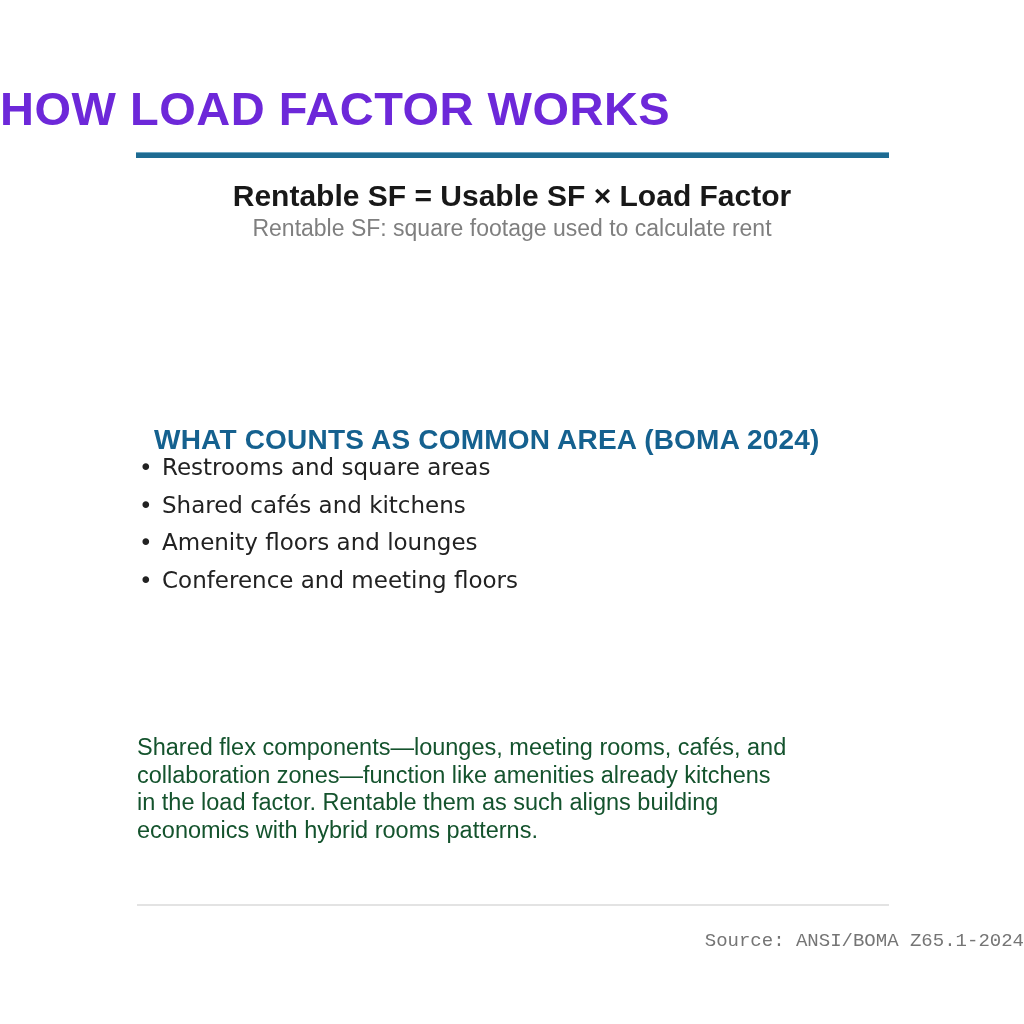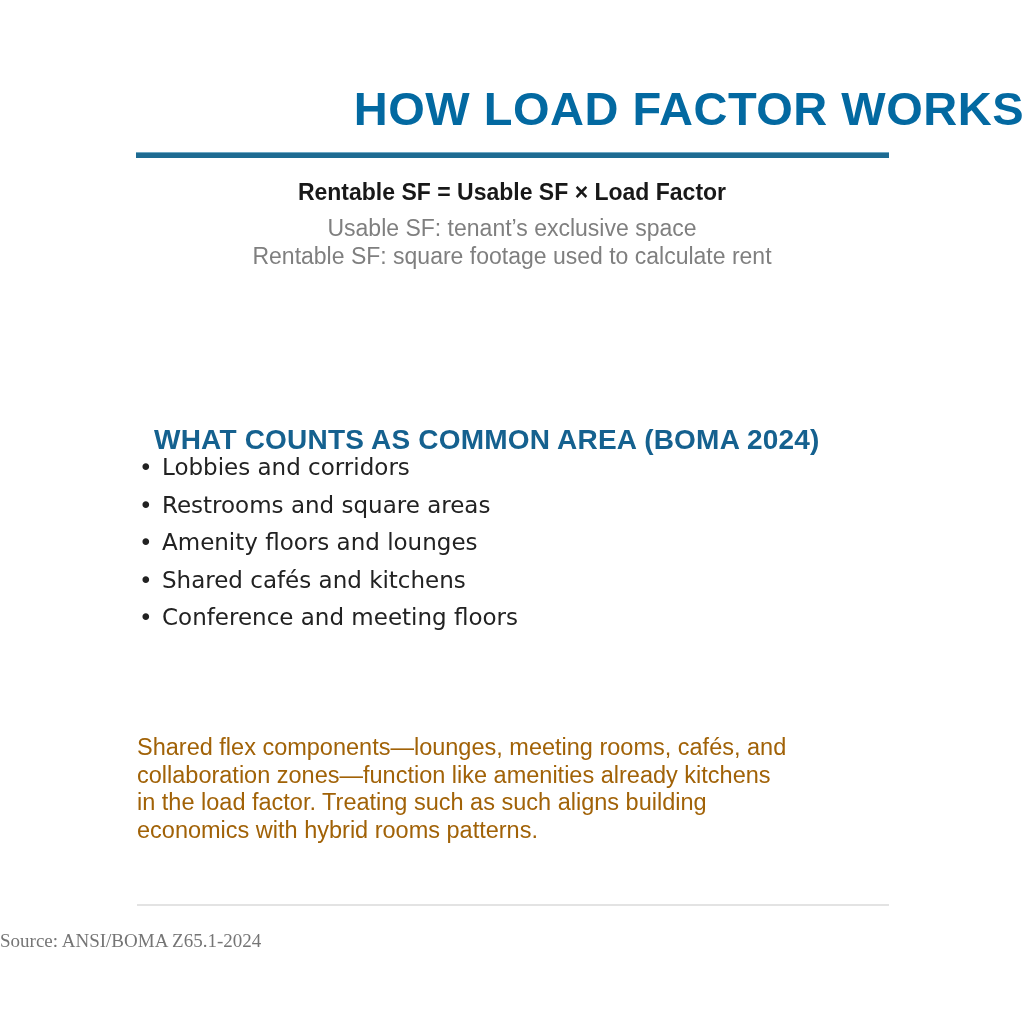--- a/index.html
+++ b/index.html
@@ -16,46 +16,46 @@
     font-family: "Liberation Sans", sans-serif;
     color: #1f1f1f;
   }
 
   
   .main-title {
     position: absolute;
     top: 50px;
     left: 0;
     width: 100%;
-    text-align: right;
+    text-align: left;
     font-size: 47px;
     font-weight: 800;
     letter-spacing: 0.5px;
-    color: #0369a1;
+    color: #6d28d9;
   }
 
   
   .title-rule {
     position: absolute;
     top: 152px;
     left: 136px;
     width: 753px;
     height: 5px;
     background: #1e6b92;
     border-top: 1px solid #6fa8c4;
   }
 
   
   .formula-equation {
     position: absolute;
     top: 179px;
     left: 0;
     width: 100%;
     text-align: center;
-    font-size: 23px;
+    font-size: 30px;
     font-weight: 700;
     color: #181818;
   }
   .formula-definitions {
     position: absolute;
     top: 215px;
     left: 0;
     width: 100%;
     text-align: center;
     color: #7f7f7f;
@@ -101,21 +101,21 @@
     left: 0;
     color: #222222;
   }
 
   
   .flex-paragraph {
     position: absolute;
     top: 734px;
     left: 137px;
     width: 830px;
-    color: #a16207;
+    color: #14532d;
     font-size: 23.5px;
   }
   .flex-paragraph-line {
     line-height: 27.5px;
     white-space: nowrap;
   }
 
   
   .footer-divider {
     position: absolute;
@@ -123,57 +123,55 @@
     left: 137px;
     width: 752px;
     height: 2px;
     background: #e3e3e3;
   }
   .source-note {
     position: absolute;
     top: 930px;
     left: 0;
     width: 100%;
-    text-align: left;
-    font-family: Liberation Serif, serif;
+    text-align: right;
+    font-family: Liberation Mono, monospace;
     font-size: 19px;
     color: #757575;
   }
 </style>
 </head>
 <body>
 
 <div class="page">
 
   <h1 class="main-title">HOW LOAD FACTOR WORKS</h1>
 
   <div class="title-rule"></div>
 
   <div class="formula-equation">Rentable SF = Usable SF × Load Factor</div>
 
   <div class="formula-definitions">
-      <div class="formula-definition-line">Usable SF: tenant’s exclusive space</div>
       <div class="formula-definition-line">Rentable SF: square footage used to calculate rent</div>
     </div>
 
   <h2 class="section-heading heading-common-area">WHAT COUNTS AS COMMON AREA (BOMA 2024)</h2>
 
   <ul class="bullet-list">
-      <li>Lobbies and corridors</li>
       <li>Restrooms and square areas</li>
+      <li>Shared cafés and kitchens</li>
       <li>Amenity floors and lounges</li>
-      <li>Shared cafés and kitchens</li>
       <li>Conference and meeting floors</li>
     </ul>
 
 
   <div class="flex-paragraph">
       <div class="flex-paragraph-line">Shared flex components—lounges, meeting rooms, cafés, and</div>
       <div class="flex-paragraph-line">collaboration zones—function like amenities already kitchens</div>
-      <div class="flex-paragraph-line">in the load factor. Treating such as such aligns building</div>
+      <div class="flex-paragraph-line">in the load factor. Rentable them as such aligns building</div>
       <div class="flex-paragraph-line">economics with hybrid rooms patterns.</div>
     </div>
 
   <div class="footer-divider"></div>
 
   <div class="source-note">Source: ANSI/BOMA Z65.1-2024</div>
 
 </div>
 
 </body></html>

